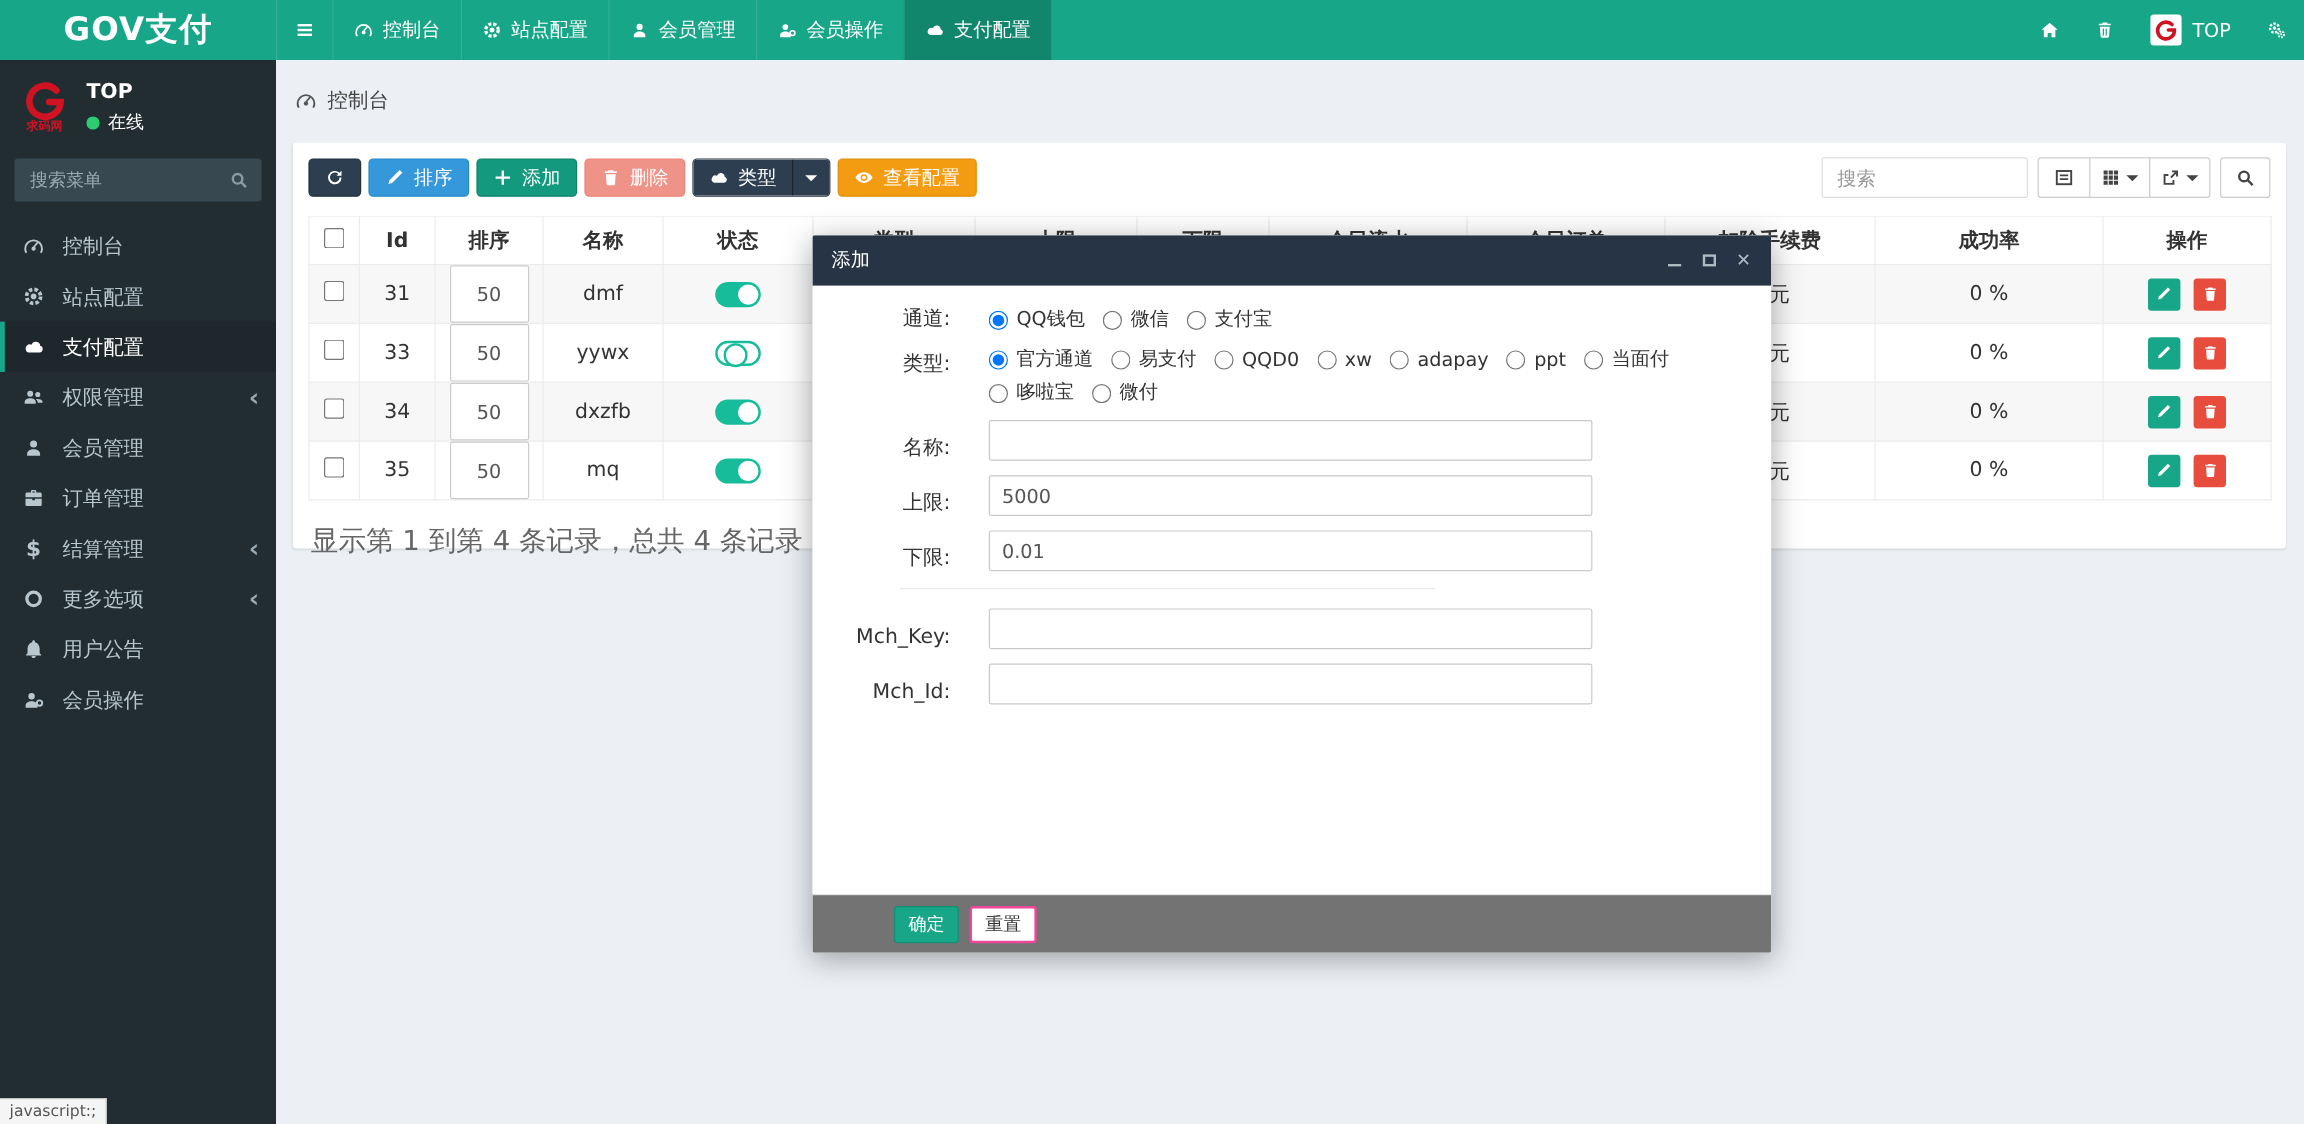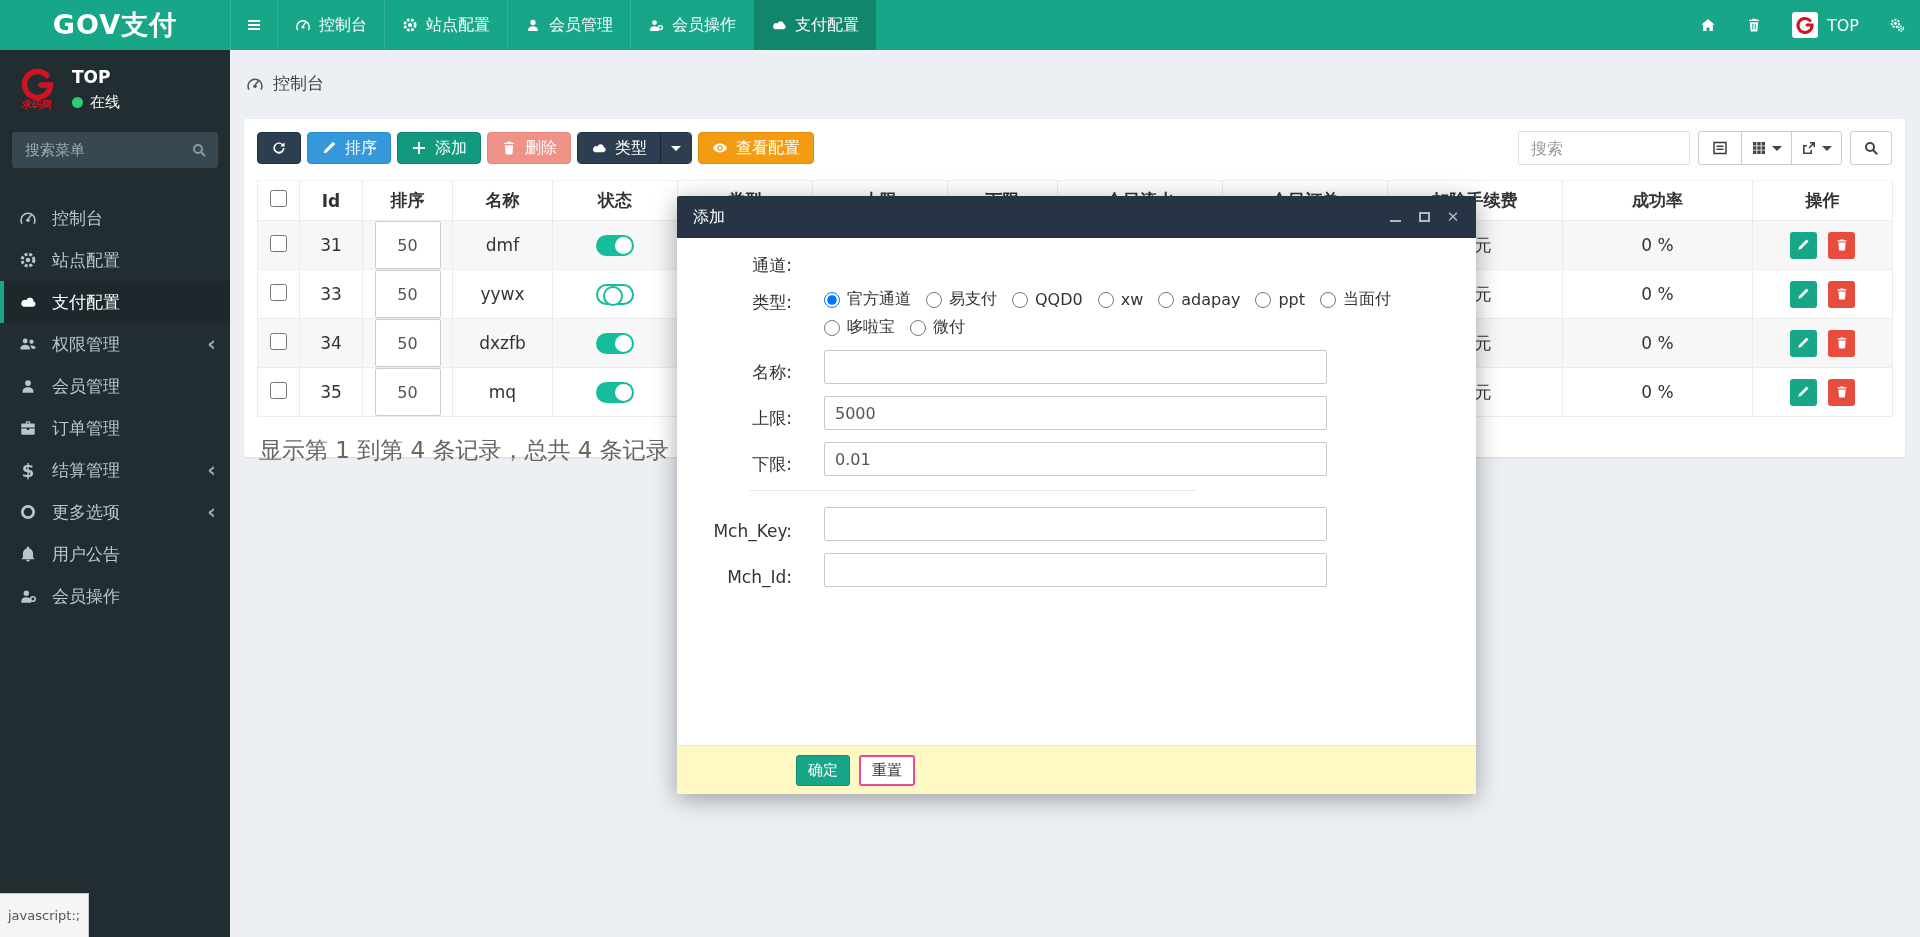--- a/index.html
+++ b/index.html
@@ -24,21 +24,21 @@
   .nav-right .nav-item { border-left:none; padding:0 15px; }
   .nav-user { display:flex; align-items:center; gap:9px; }
   .nav-avatar { width:26px; height:26px; border-radius:3px; background:#fff; display:flex; align-items:center; justify-content:center; }
 
   
   .sidebar { position:absolute; top:50px; left:0; bottom:0; width:230px; background:#222d32; z-index:25; }
   .user-panel { display:flex; align-items:center; gap:12px; padding:14px 12px 10px 14px; }
   .user-info .user-name { color:#fff; font-size:17px; font-weight:bold; margin-bottom:6px; }
   .user-status { display:flex; align-items:center; gap:7px; color:#fff; font-size:15px; }
   .online-dot { width:11px; height:11px; border-radius:50%; background:#2ecc71; }
-  .sidebar-search { position:relative; margin:8px 12px 29px; }
+  .sidebar-search { position:relative; margin:8px 12px 16px; }
   .sidebar-search input { width:100%; height:36px; background:#374850; border:1px solid #374850; border-radius:3px; color:#ccc; font-size:15px; padding:0 36px 0 12px; outline:none; font-family:inherit; }
   .sidebar-search input::placeholder { color:#9aa9b0; }
   .sidebar-search .search-ic { position:absolute; right:11px; top:10px; color:#8a9ba3; }
   .menu { list-style:none; }
   .menu-item { height:42px; display:flex; align-items:center; gap:12px; padding:0 14px 0 12px; border-left:4px solid transparent; color:#b8c7ce; font-size:17px; cursor:pointer; }
   .menu-item .mi-icon { width:24px; display:flex; justify-content:center; color:#b8c7ce; }
   .menu-item.active { background:#1e282c; border-left-color:#18a689; color:#fff; }
   .menu-item.active .mi-icon { color:#fff; }
   .menu-item .chevron { margin-left:auto; font-size:21px; line-height:1; color:#99a9b1; font-weight:bold; }
   .dollar-glyph { font-weight:bold; font-size:18px; }
@@ -104,26 +104,26 @@
   .form-row { display:flex; align-items:flex-end; margin-bottom:12px; }
   .form-row.top-align { align-items:flex-start; }
   .form-label { flex:0 0 115px; text-align:right; margin-right:32px; font-size:17px; color:#333; }
   .form-row.top-align .form-label { padding-top:2px; }
   .form-input { width:503px; height:34px; border:1px solid #c9c9c9; border-radius:2px; padding:0 10px; font-size:16px; color:#555; outline:none; font-family:inherit; }
   .radio-wrap { display:flex; flex-wrap:wrap; align-items:center; width:630px; row-gap:7px; }
   .radio-opt { display:inline-flex; align-items:center; margin-right:15px; font-size:16px; color:#333; cursor:pointer; }
   .radio-opt input { width:16px; height:16px; margin-right:7px; }
   .form-hr { border:none; border-top:1px solid #e8e8e8; margin:14px 280px 16px 73px; }
 
-  .modal-footer { flex:0 0 49px; background:#fef9c3; border-top:1px solid #e5e5e5; display:flex; align-items:center; padding-left:119px; gap:9px; }
+  .modal-footer { flex:0 0 49px; background:#737373; border-top:1px solid #e5e5e5; display:flex; align-items:center; padding-left:68px; gap:9px; }
   .fbtn { height:31px; padding:0 11px; border-radius:3px; font-size:15px; cursor:pointer; font-family:inherit; }
   .fbtn-confirm { background:#18a689; border:1px solid #128f76; color:#fff; }
   .fbtn-reset { background:#fff; border:2px solid #ec4899; color:#333; }
 
-  .status-bar { position:absolute; left:0; bottom:0; background:#f5f5f5; border:1px solid #c6c6c6; border-left:none; border-bottom:none; padding:14px 8px; font-size:13px; color:#555; z-index:50; }
+  .status-bar { position:absolute; left:0; bottom:0; background:#f5f5f5; border:1px solid #c6c6c6; border-left:none; border-bottom:none; padding:3px 8px; font-size:13px; color:#555; z-index:50; }
 </style>
 </head>
 <body>
 
 <div class="navbar">
   <div class="brand">GOV支付</div>
   <div class="nav-menu">
     <div class="nav-item hamburger">
       <span>
           <svg class="svg-icon" viewBox="0 0 16 16">
@@ -589,20 +589,34 @@
           <span class="ic-max"></span>
         </span>
       <span class="win-btn">
           <span class="ic-close">✕</span>
         </span>
     </span>
   </div>
   <div class="modal-body">
     <div class="form-row">
       <span class="form-label">通道:</span>
+      <span class="radio-wrap">
+        <label class="radio-opt">
+            <input type="radio" name="channel" checked="" style="">
+            <span>QQ钱包</span>
+          </label>
+        <label class="radio-opt">
+            <input type="radio" name="channel" style="">
+            <span>微信</span>
+          </label>
+        <label class="radio-opt">
+            <input type="radio" name="channel" style="">
+            <span>支付宝</span>
+          </label>
+      </span>
     </div>
     <div class="form-row top-align">
       <span class="form-label">类型:</span>
       <span class="radio-wrap">
         <label class="radio-opt">
             <input type="radio" name="ptype" checked="" style="">
             <span>官方通道</span>
           </label>
         <label class="radio-opt">
             <input type="radio" name="ptype" style="">

